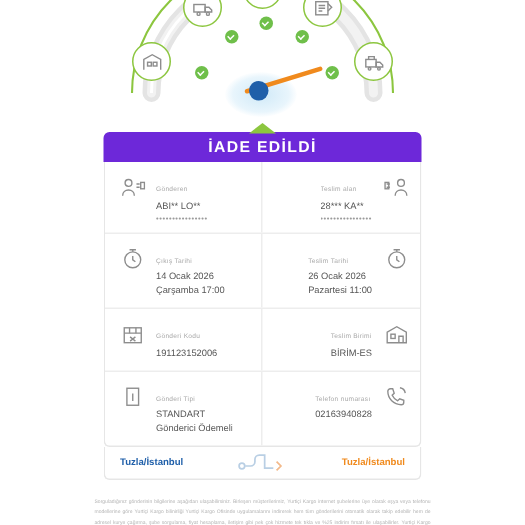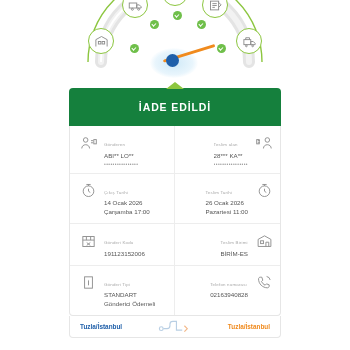--- a/index.html
+++ b/index.html
@@ -57,21 +57,21 @@
   }
 
   
   .banner-wrap{position:relative;margin:0 auto;width:212px;}
   .banner-notch{
     position:absolute;left:97px;top:-6px;width:0;height:0;
     border-left:9px solid transparent;border-right:9px solid transparent;
     border-bottom:7px solid #8cc63f;
   }
   .banner{
-    height:38px;background:#15803d;border-radius:4px 4px 0 0;
+    height:20px;background:#6d28d9;border-radius:4px 4px 0 0;
     display:flex;align-items:center;justify-content:center;
     color:#ffffff;font-size:10.5px;font-weight:bold;letter-spacing:.9px;
   }
 
   
   .card{
     width:212px;margin:0 auto;box-sizing:border-box;
     background:#fff;border:1px solid #e6e6e6;border-top:none;
     border-radius:0 0 4px 4px;
   }

